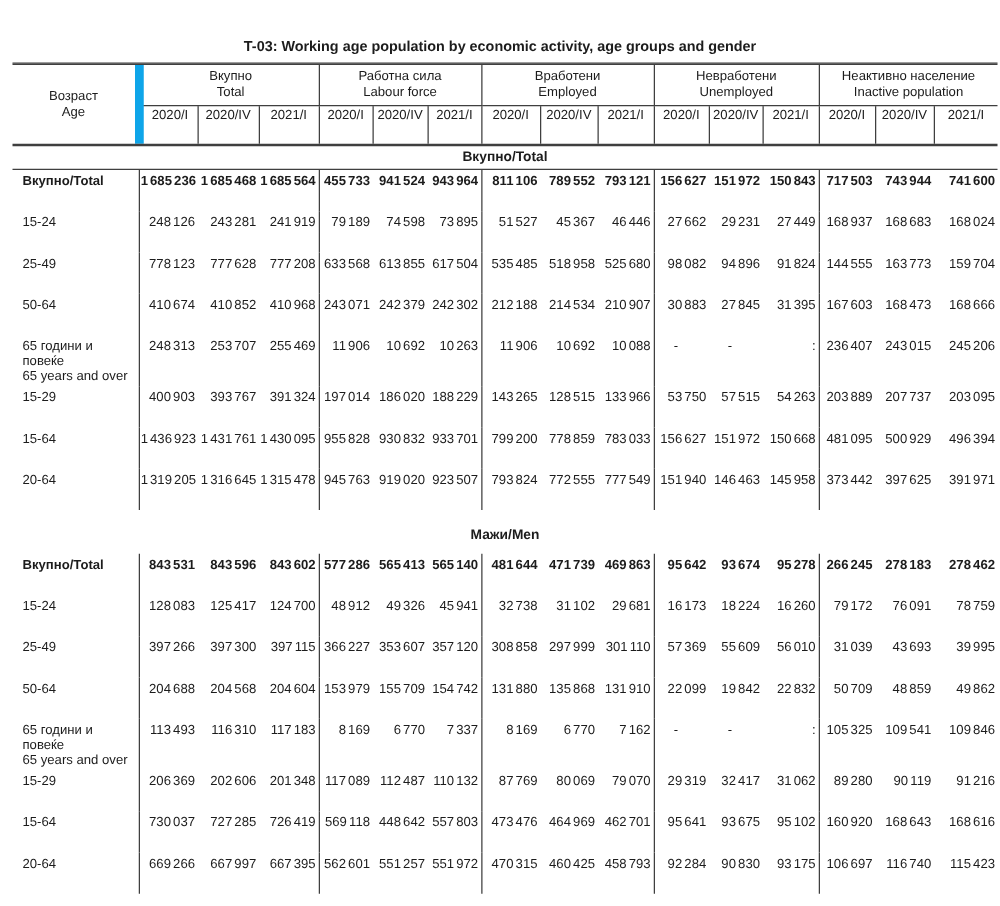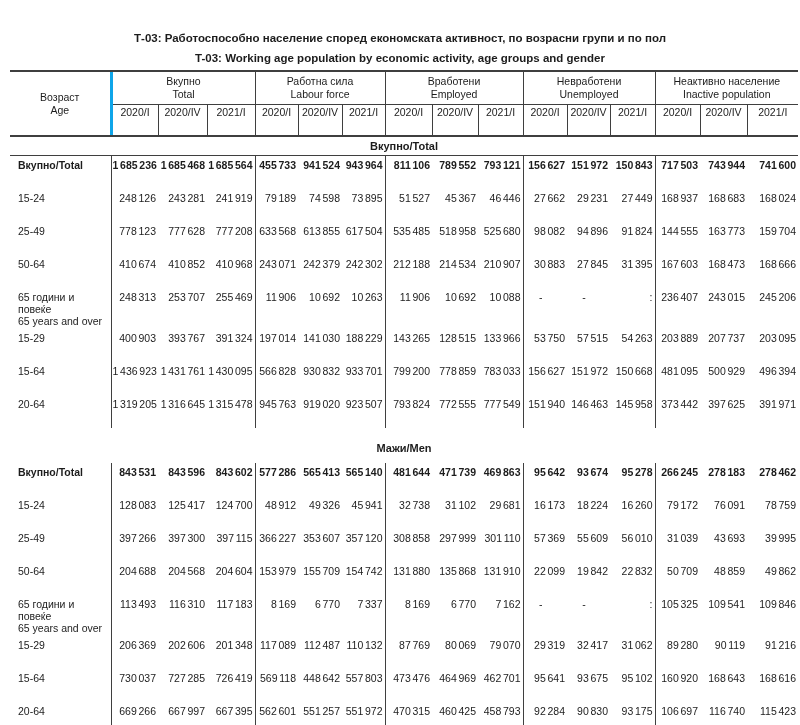--- a/index.html
+++ b/index.html
@@ -36,21 +36,21 @@
   table { border-collapse: collapse; table-layout: fixed; width: 788px; }
 
   
   .hdr td {
     font-size: 10.5px;
     text-align: center;
     vertical-align: middle;
     padding: 3px 1px;
     line-height: 13px;
   }
-  .hdr .age { border-right: 3px solid #0ea5e9; }
+  .hdr .age { border-right: 7px solid #0ea5e9; }
   .hdr .grp {
     border-left: 1px solid #3f3f3f;
     border-right: 1px solid #3f3f3f;
     border-bottom: 1px solid #3f3f3f;
   }
   .hdr .grp:last-child { border-right: none; }
   .hdr .per {
     border-left: 1px solid #3f3f3f;
     border-right: 1px solid #3f3f3f;
     height: 15px;
@@ -90,21 +90,20 @@
   }
   .data .gb { border-right: 1px solid #3f3f3f; }
   .data tr.bold td { font-weight: bold; }
   .data .dash { text-align: center; padding-right: 10px; }
 </style>
 </head>
 <body>
 
 <div class="page">
 
-  <div class="title mk">Т-03: Работоспособно население според економската активност, по возрасни групи и по пол</div>
   <div class="title en">T-03: Working age population by economic activity, age groups and gender</div>
 
   <div class="tablewrap">
 
     <div class="rule-double"></div>
 
     <table class="hdr cols">
         <colgroup>
           <col style="width: 101px;">
           <col style="width: 47px;">
@@ -285,38 +284,38 @@
             <td class="num">236 407</td>
             <td class="num">243 015</td>
             <td class="num">245 206</td>
           </tr>
           <tr>
             <td class="lbl">15-29</td>
             <td class="num">400 903</td>
             <td class="num">393 767</td>
             <td class="num gb">391 324</td>
             <td class="num">197 014</td>
-            <td class="num">141 030</td>
+            <td class="num">186 020</td>
             <td class="num gb">188 229</td>
             <td class="num">143 265</td>
             <td class="num">128 515</td>
             <td class="num gb">133 966</td>
             <td class="num">53 750</td>
             <td class="num">57 515</td>
             <td class="num gb">54 263</td>
             <td class="num">203 889</td>
             <td class="num">207 737</td>
             <td class="num">203 095</td>
           </tr>
           <tr>
             <td class="lbl">15-64</td>
             <td class="num">1 436 923</td>
             <td class="num">1 431 761</td>
             <td class="num gb">1 430 095</td>
-            <td class="num">566 828</td>
+            <td class="num">955 828</td>
             <td class="num">930 832</td>
             <td class="num gb">933 701</td>
             <td class="num">799 200</td>
             <td class="num">778 859</td>
             <td class="num gb">783 033</td>
             <td class="num">156 627</td>
             <td class="num">151 972</td>
             <td class="num gb">150 668</td>
             <td class="num">481 095</td>
             <td class="num">500 929</td>

